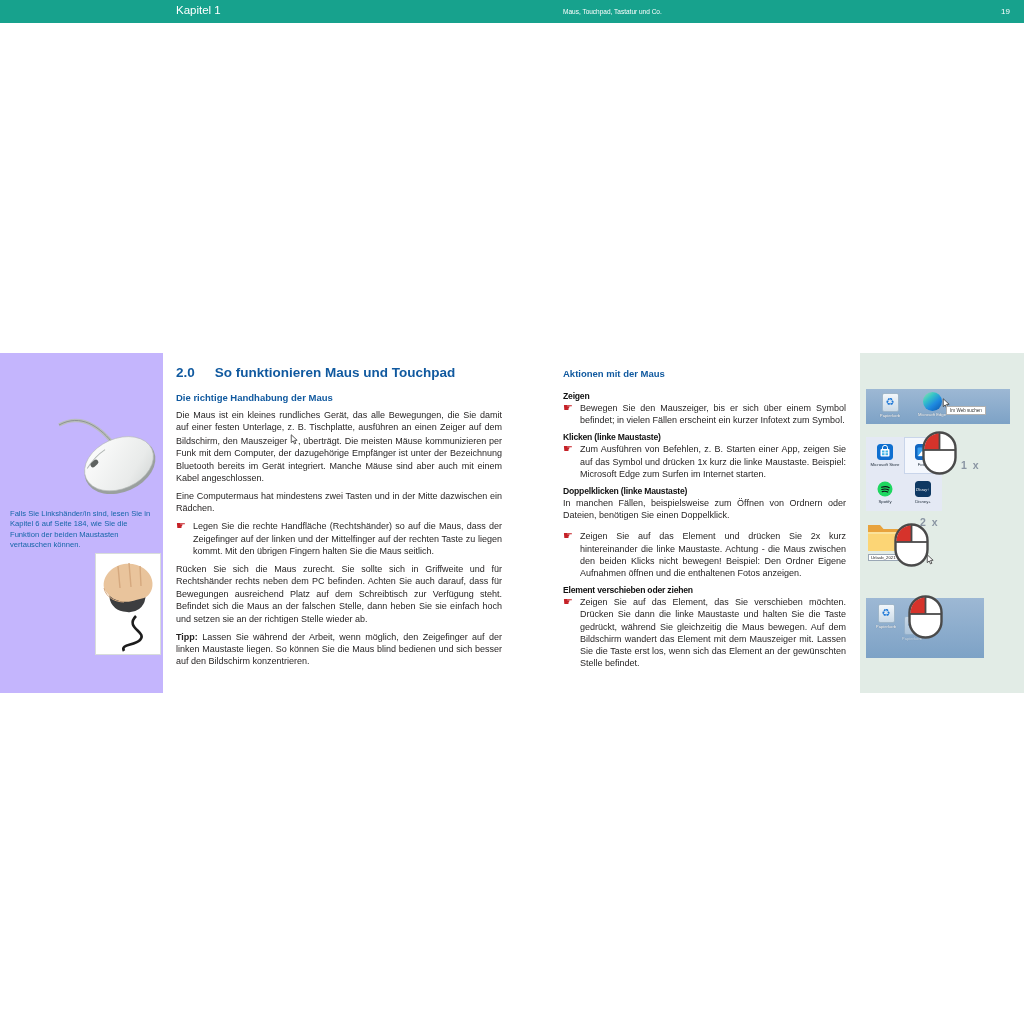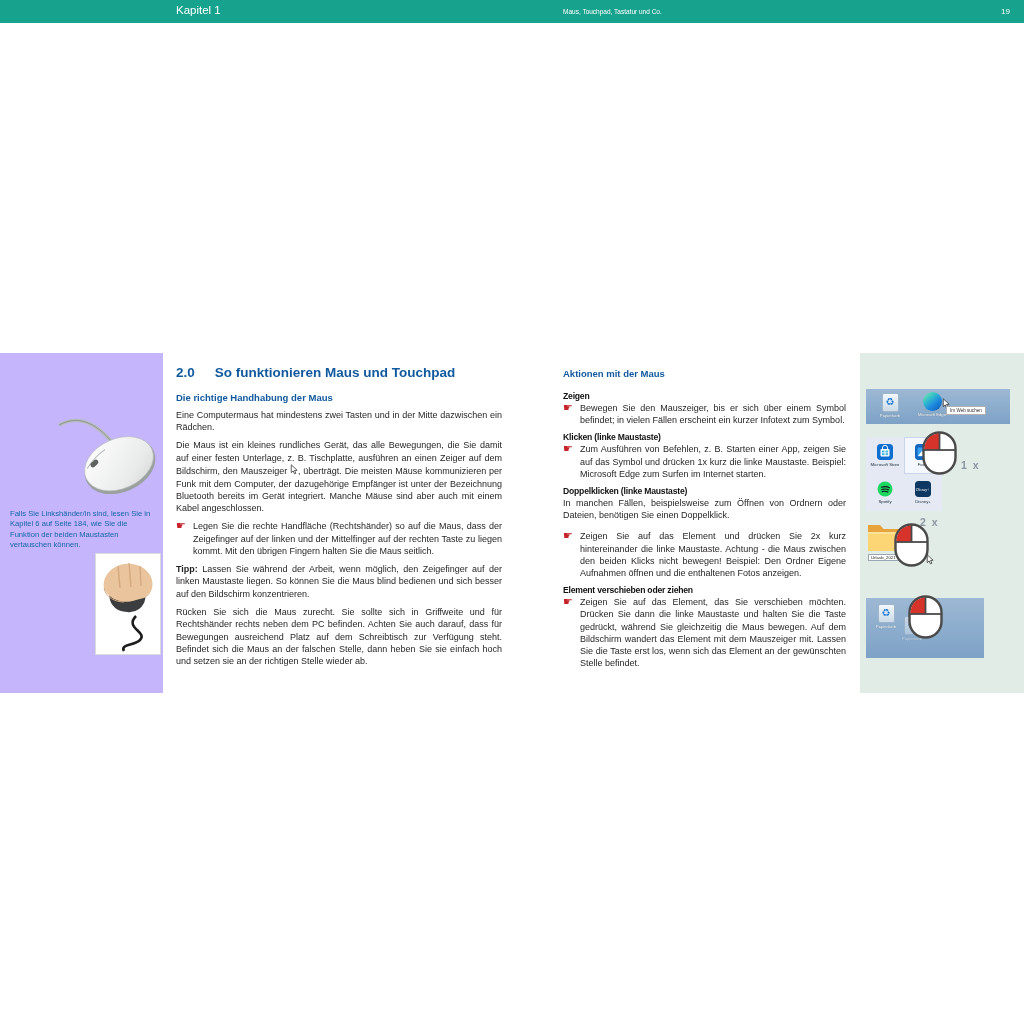--- a/index.html
+++ b/index.html
@@ -99,33 +99,33 @@
       </svg>
     </div>
   </div>
 
   <div class="col-left">
     <h2>
       <span>2.0</span>
       <span>So funktionieren Maus und Touchpad</span>
     </h2>
     <h3>Die richtige Handhabung der Maus</h3>
-    <p>Eine Computermaus hat mindestens zwei Tasten und in der Mitte dazwischen ein Rädchen.</p>
     <p><span>Die Maus ist ein kleines rundliches Gerät, das alle Bewegungen, die Sie damit auf einer festen Unterlage, z. B. Tischplatte, ausführen an einen Zeiger auf dem Bildschirm, den Mauszeiger</span>
       <svg class="inline-cursor" width="8" height="11" viewBox="0 0 10 14">
         <path d="M1.5,1 L1.5,11 L4,8.8 L5.6,12.6 L7.4,11.8 L5.7,8.2 L9,8 Z" fill="#fff" stroke="#333" stroke-width="1"></path>
       </svg><span>, überträgt. Die meisten Mäuse kommunizieren per Funk mit dem Computer, der dazugehörige Empfänger ist unter der Bezeichnung Bluetooth bereits im Gerät integriert. Manche Mäuse sind aber auch mit einem Kabel angeschlossen.</span></p>
+    <p>Eine Computermaus hat mindestens zwei Tasten und in der Mitte dazwischen ein Rädchen.</p>
     <p class="bullet">
       <span class="hand">☛</span>
       <span>Legen Sie die rechte Handfläche (Rechtshänder) so auf die Maus, dass der Zeigefinger auf der linken und der Mittelfinger auf der rechten Taste zu liegen kommt. Mit den übrigen Fingern halten Sie die Maus seitlich.</span>
     </p>
+    <p>Rücken Sie sich die Maus zurecht. Sie sollte sich in Griffweite und für Rechtshänder rechts neben dem PC befinden. Achten Sie auch darauf, dass für Bewegungen ausreichend Platz auf dem Schreibtisch zur Verfügung steht. Befindet sich die Maus an der falschen Stelle, dann heben Sie sie einfach hoch und setzen sie an der richtigen Stelle wieder ab.</p>
     <p>
       <span class="tiplabel">Tipp:</span><span> Lassen Sie während der Arbeit, wenn möglich, den Zeigefinger auf der linken Maustaste liegen. So können Sie die Maus blind bedienen und sich besser auf den Bildschirm konzentrieren.</span>
     </p>
-    <p>Rücken Sie sich die Maus zurecht. Sie sollte sich in Griffweite und für Rechtshänder rechts neben dem PC befinden. Achten Sie auch darauf, dass für Bewegungen ausreichend Platz auf dem Schreibtisch zur Verfügung steht. Befindet sich die Maus an der falschen Stelle, dann heben Sie sie einfach hoch und setzen sie an der richtigen Stelle wieder ab.</p>
   </div>
 
   <div class="col-right">
     <h3>Aktionen mit der Maus</h3>
 
     <div class="sect">
       <h4>Zeigen</h4>
       <p class="bullet">
         <span class="hand">☛</span>
         <span>Bewegen Sie den Mauszeiger, bis er sich über einem Symbol befindet; in vielen Fällen erscheint ein kurzer Infotext zum Symbol.</span>

